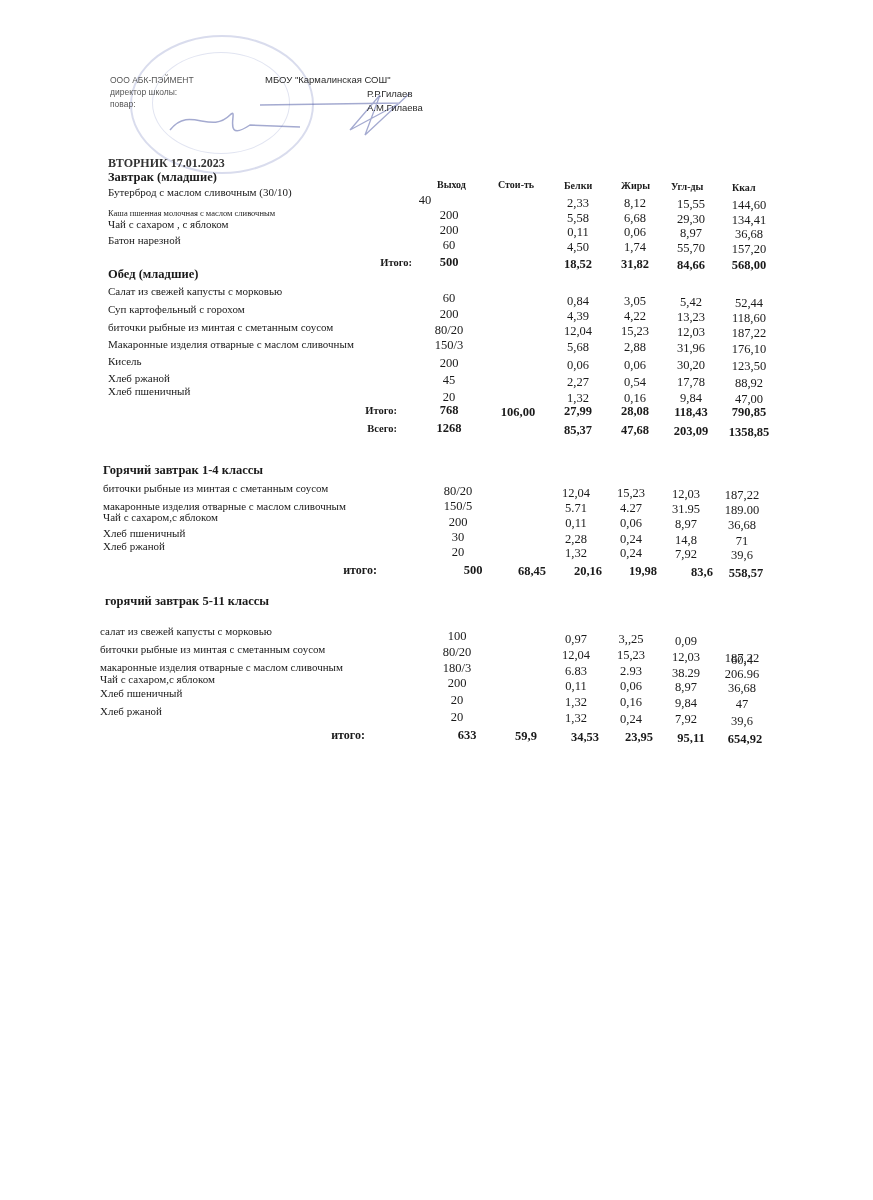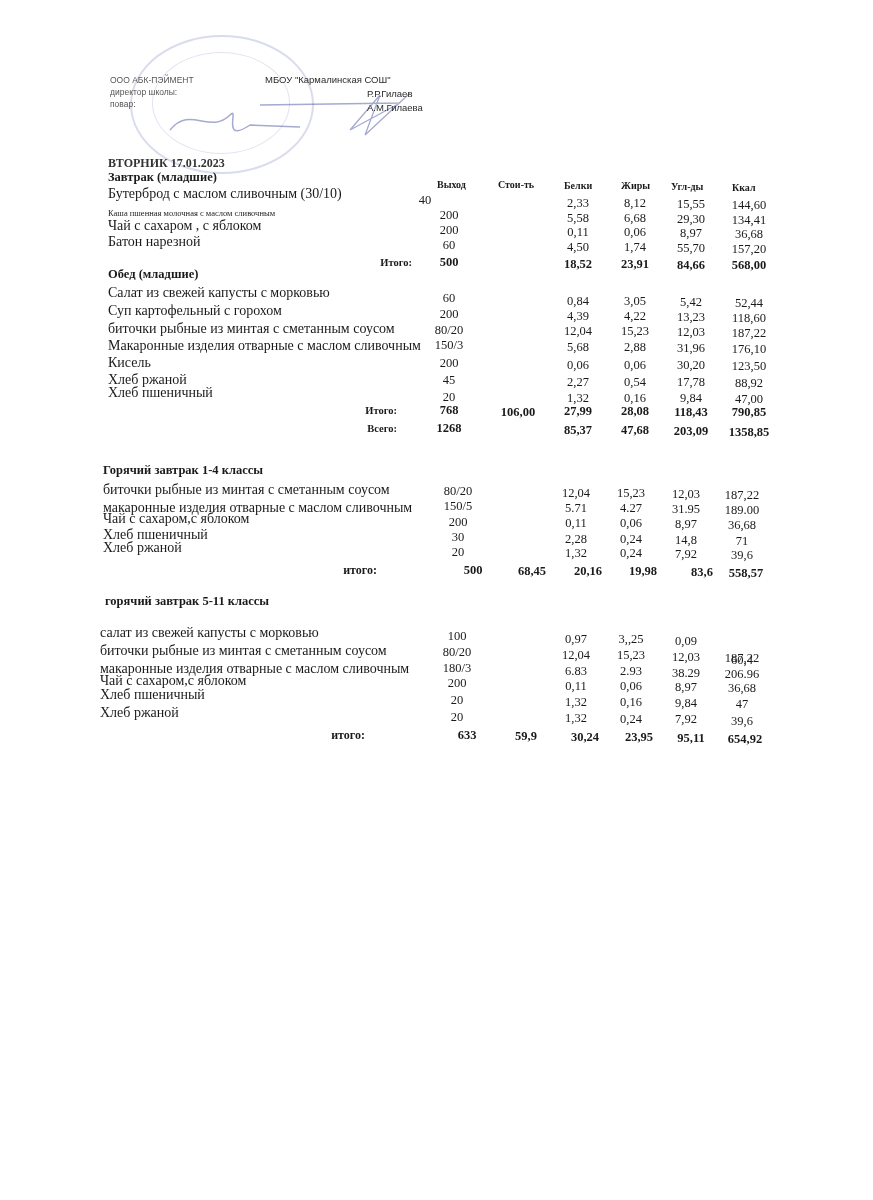--- a/index.html
+++ b/index.html
@@ -8,21 +8,21 @@
   .abs { position: absolute; white-space: nowrap; }
   .hdr-sans { font-family: "Liberation Sans", "DejaVu Sans", sans-serif; font-size: 9.5px; color: #2a2a2a; }
   .hdr-small { font-size: 8.5px; color: #555; }
   .stamp { position: absolute; left: 130px; top: 35px; width: 180px; height: 135px;
            border: 2px solid rgba(120,130,190,0.28); border-radius: 50%; }
   .stamp-inner { position: absolute; left: 152px; top: 52px; width: 136px; height: 100px;
            border: 1px solid rgba(120,130,190,0.22); border-radius: 50%; }
   .sig { position: absolute; }
   .day { font-size: 12px; font-weight: bold; color: #333; }
   .sec-title { font-size: 12.5px; font-weight: bold; }
-  .item { font-size: 14px; }
+  .item { font-size: 11px; }
   .item-small { font-size: 8.5px; }
   .col-h { font-size: 10px; font-weight: bold; }
   .num { font-size: 12.5px; text-align: center; width: 70px; }
   .numb { font-size: 12.5px; font-weight: bold; text-align: center; width: 70px; }
   .lbl-b { font-size: 10.5px; font-weight: bold; text-align: right; }
 </style>
 </head>
 <body>
 
 <div class="stamp"></div>
@@ -79,21 +79,21 @@
   <div class="abs num" style="left:414px;top:238px">60</div>
   <div class="abs num" style="left:543px;top:240px">4,50</div>
   <div class="abs num" style="left:600px;top:240px">1,74</div>
   <div class="abs num" style="left:656px;top:241px">55,70</div>
   <div class="abs num" style="left:714px;top:242px">157,20</div>
 </div>
 <div>
   <div class="abs lbl-b" style="left:330px;top:257px;width:82px">Итого:</div>
   <div class="abs numb" style="left:414px;top:255px">500</div>
   <div class="abs numb" style="left:543px;top:257px">18,52</div>
-  <div class="abs numb" style="left:600px;top:257px">23,91</div>
+  <div class="abs numb" style="left:600px;top:257px">31,82</div>
   <div class="abs numb" style="left:656px;top:258px">84,66</div>
   <div class="abs numb" style="left:714px;top:258px">568,00</div>
 </div>
 
 <div class="abs sec-title" style="left:108px;top:267px">Обед (младшие)</div>
 
 <div>
   <div class="abs item" style="left:108px;top:285px">Салат из свежей капусты с морковью</div>
   <div class="abs num" style="left:414px;top:291px">60</div>
   <div class="abs num" style="left:543px;top:294px">0,84</div>
@@ -266,17 +266,17 @@
   <div class="abs num" style="left:422px;top:710px">20</div>
   <div class="abs num" style="left:541px;top:711px">1,32</div>
   <div class="abs num" style="left:596px;top:712px">0,24</div>
   <div class="abs num" style="left:651px;top:712px">7,92</div>
   <div class="abs num" style="left:707px;top:714px">39,6</div>
 </div>
 <div>
   <div class="abs lbl-b" style="left:283px;top:728px;width:82px;font-size:12px">итого:</div>
   <div class="abs numb" style="left:432px;top:728px">633</div>
   <div class="abs numb" style="left:491px;top:729px">59,9</div>
-  <div class="abs numb" style="left:550px;top:730px">30,24</div>
+  <div class="abs numb" style="left:550px;top:730px">34,53</div>
   <div class="abs numb" style="left:604px;top:730px">23,95</div>
   <div class="abs numb" style="left:656px;top:731px">95,11</div>
   <div class="abs numb" style="left:710px;top:732px">654,92</div>
 </div>
 
 </body></html>

